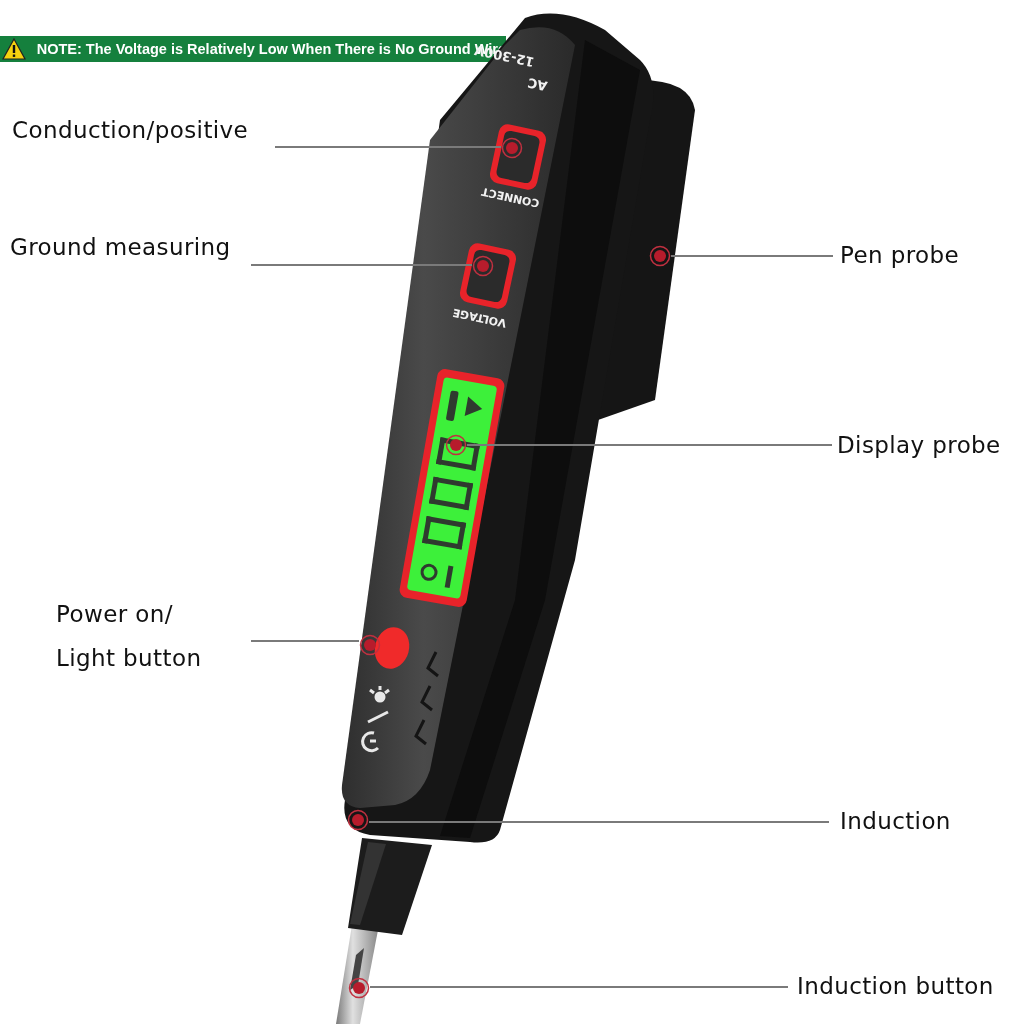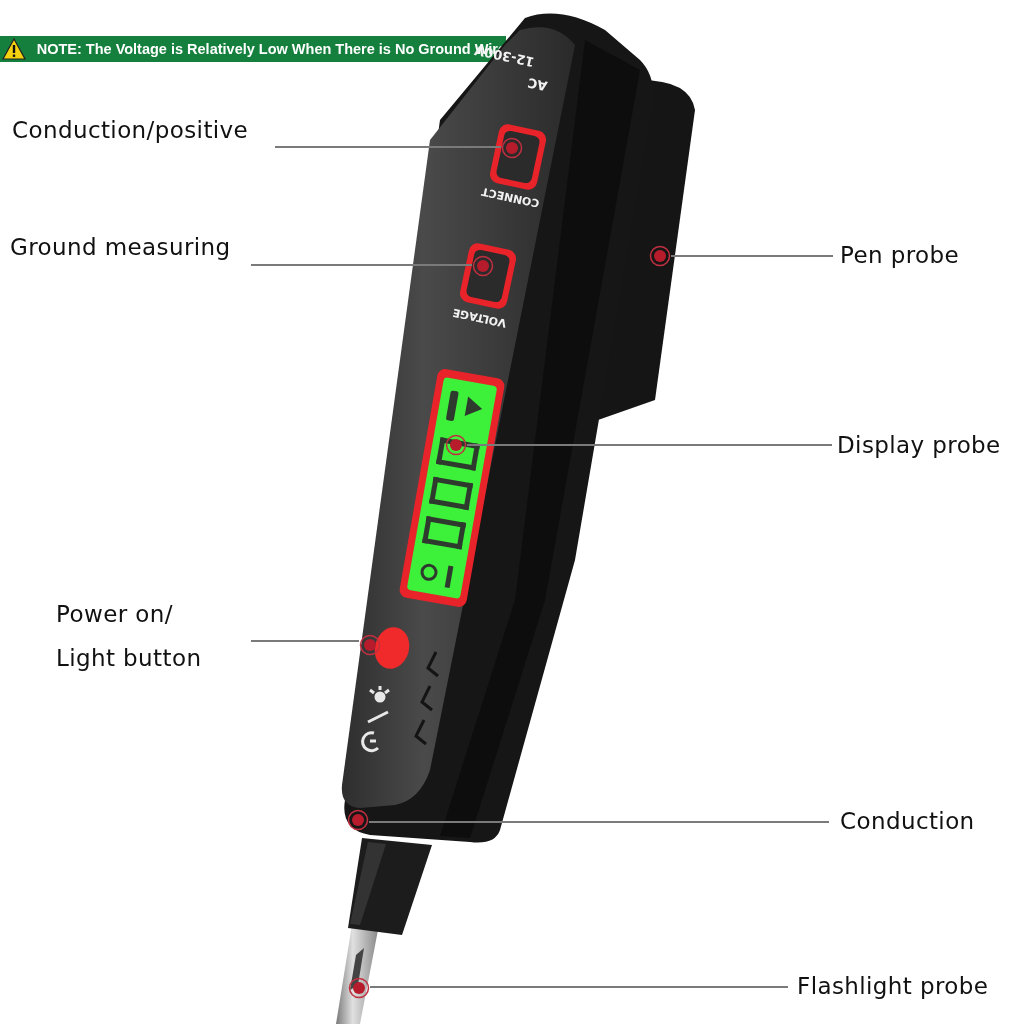--- a/index.html
+++ b/index.html
@@ -170,17 +170,17 @@
   <div>Power on/</div>
   <div>Light button</div>
 </div>
 <div class="label" style="left:840px;top:233px">
   <div>Pen probe</div>
 </div>
 <div class="label" style="left:837px;top:423px">
   <div>Display probe</div>
 </div>
 <div class="label" style="left:840px;top:799px">
-  <div>Conduction</div>
+  <div>Induction</div>
 </div>
 <div class="label" style="left:797px;top:964px">
-  <div>Flashlight probe</div>
+  <div>Induction button</div>
 </div>
 
 </body></html>

